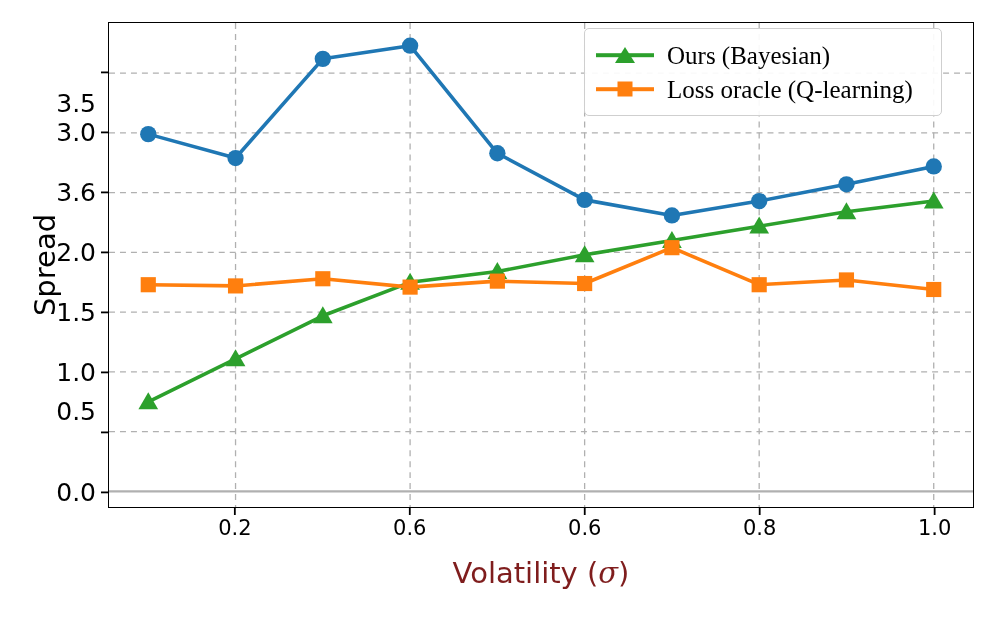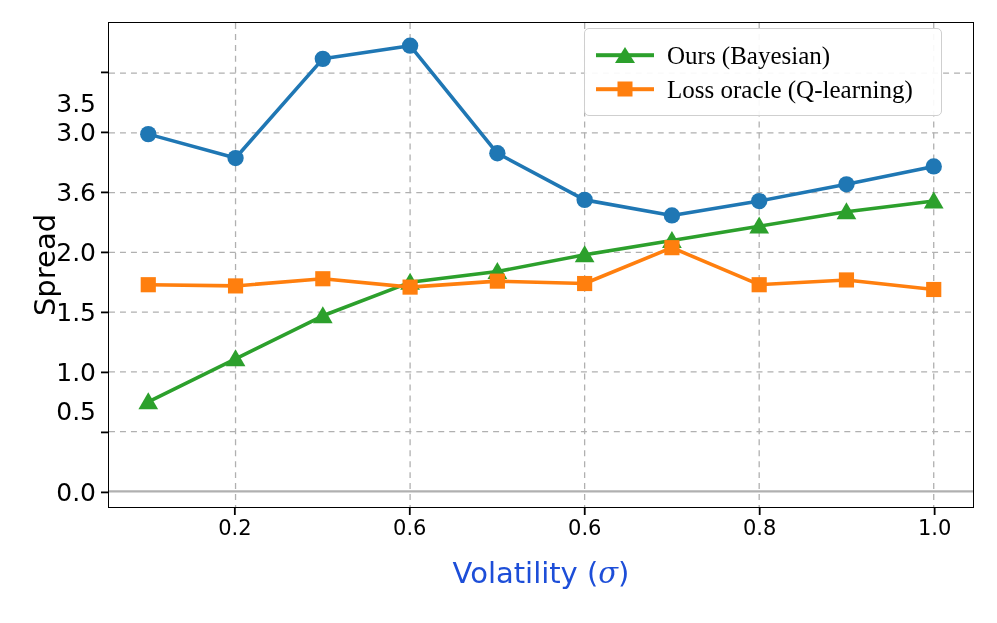--- a/index.html
+++ b/index.html
@@ -51,21 +51,21 @@
     color:#000;
     white-space:nowrap;
   }
   #ylabel-wrap{position:absolute;left:0;top:22px;width:44px;height:486px;}
   #xlabel{
     position:absolute;
     left:108px; top:556px;
     width:866px;
     text-align:center;
     font-size:29px;
-    color:#1d4ed8;
+    color:#7f1d1d;
   }
   .sym{font-style:italic;font-family:"DejaVu Serif",serif;}
 
   
   #legend{
     position:absolute;
     left:584px; top:28px;
     border:1px solid #cfcfcf;
     border-radius:5px;
     background:rgba(255,255,255,0.92);

